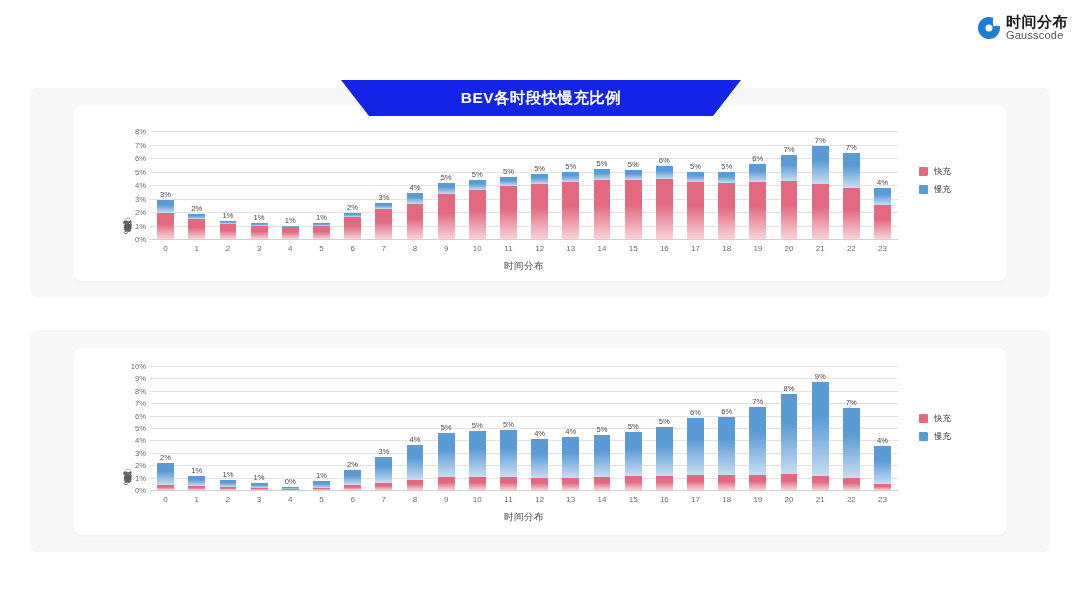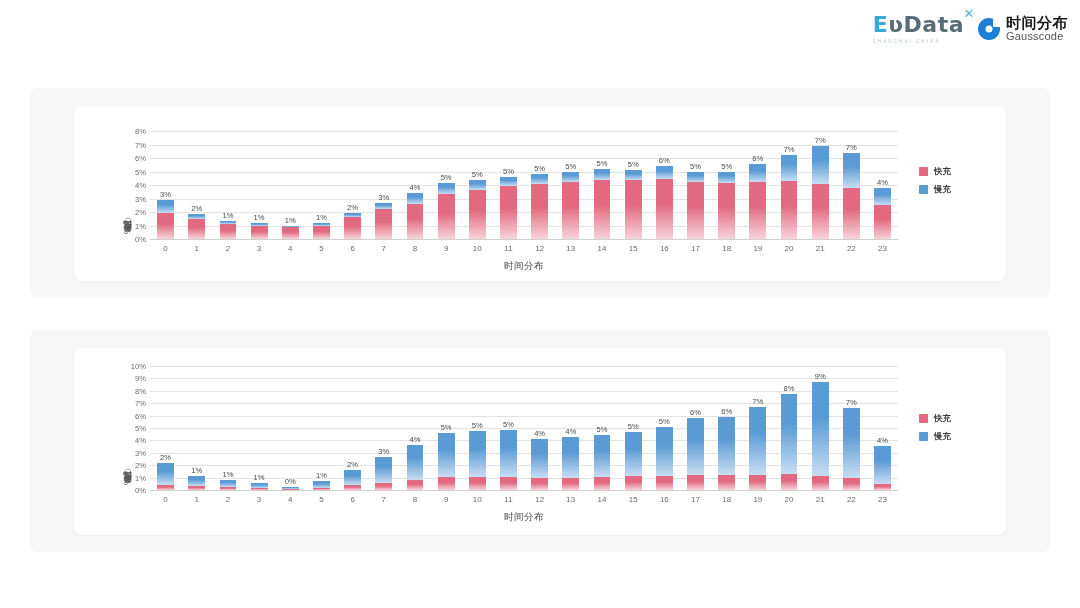--- a/index.html
+++ b/index.html
@@ -107,37 +107,31 @@
   }
   .xtick {
     position:absolute; top: 100%; margin-top: 5px; left:50%;
     transform: translateX(-50%); font-size: 8px; color:#6b6b6b;
   }
   .x-axis-title {
     position:absolute; text-align:center; font-size: 9.5px; color:#4a4a4a;
     letter-spacing:.5px;
   }
   
-  .legend { position:absolute; display:flex; flex-direction:column; gap:7px;font-weight:bold; }
+  .legend { position:absolute; display:flex; flex-direction:column; gap:7px; }
   .legend-row { display:flex; align-items:center; gap:6px; }
   .legend-swatch { width:9px; height:9px; border-radius:1px; flex:none; }
   .legend-text { font-size: 8.4px; color:#3d3d3d; }
 </style>
 </head>
 <body>
 
 <div id="page">
 
   <div class="brand-bar">
-    <div class="evdata-logo">
-      <div class="evdata-word">
-        <span>E</span><span class="dark">ʋData</span><span class="evdata-x">✕</span>
-      </div>
-      <div class="evdata-sub">shanghai china</div>
-    </div>
     <div class="gauss-logo">
       <span class="gauss-mark"></span>
       <span class="gauss-text">
         <div class="gauss-cn">时间分布</div>
         <div class="gauss-en">Gausscode</div>
       </span>
     </div>
   </div>
 
   <div class="panel-outer" id="panel-bev-outer">
@@ -376,20 +370,23 @@
               <span class="legend-text">快充</span>
             </div>
             <div class="legend-row">
               <span class="legend-swatch" style="background: rgb(91, 155, 213);"></span>
               <span class="legend-text">慢充</span>
             </div>
           </div>
         </div>
     </div>
   </div>
+  <div class="banner" id="banner-bev">
+    <span>BEV各时段快慢充比例</span>
+  </div>
 
   <div class="panel-outer" id="panel-phev-outer">
     <div class="panel-inner" id="panel-phev-inner">
       <div class="chart" id="chart-phev">
           <div class="y-axis-title" style="left: 47px; top: 18px; height: 124px; display: flex; align-items: center;">各时段充电次数占比（%）</div>
           <div class="plot" style="left: 76px; top: 18px; width: 748px; height: 124px;">
             <div class="gridlines">
               <div class="gridline" style="top: 0px;">
                 <span class="ytick" style="top: 0px;">10%</span>
               </div>

